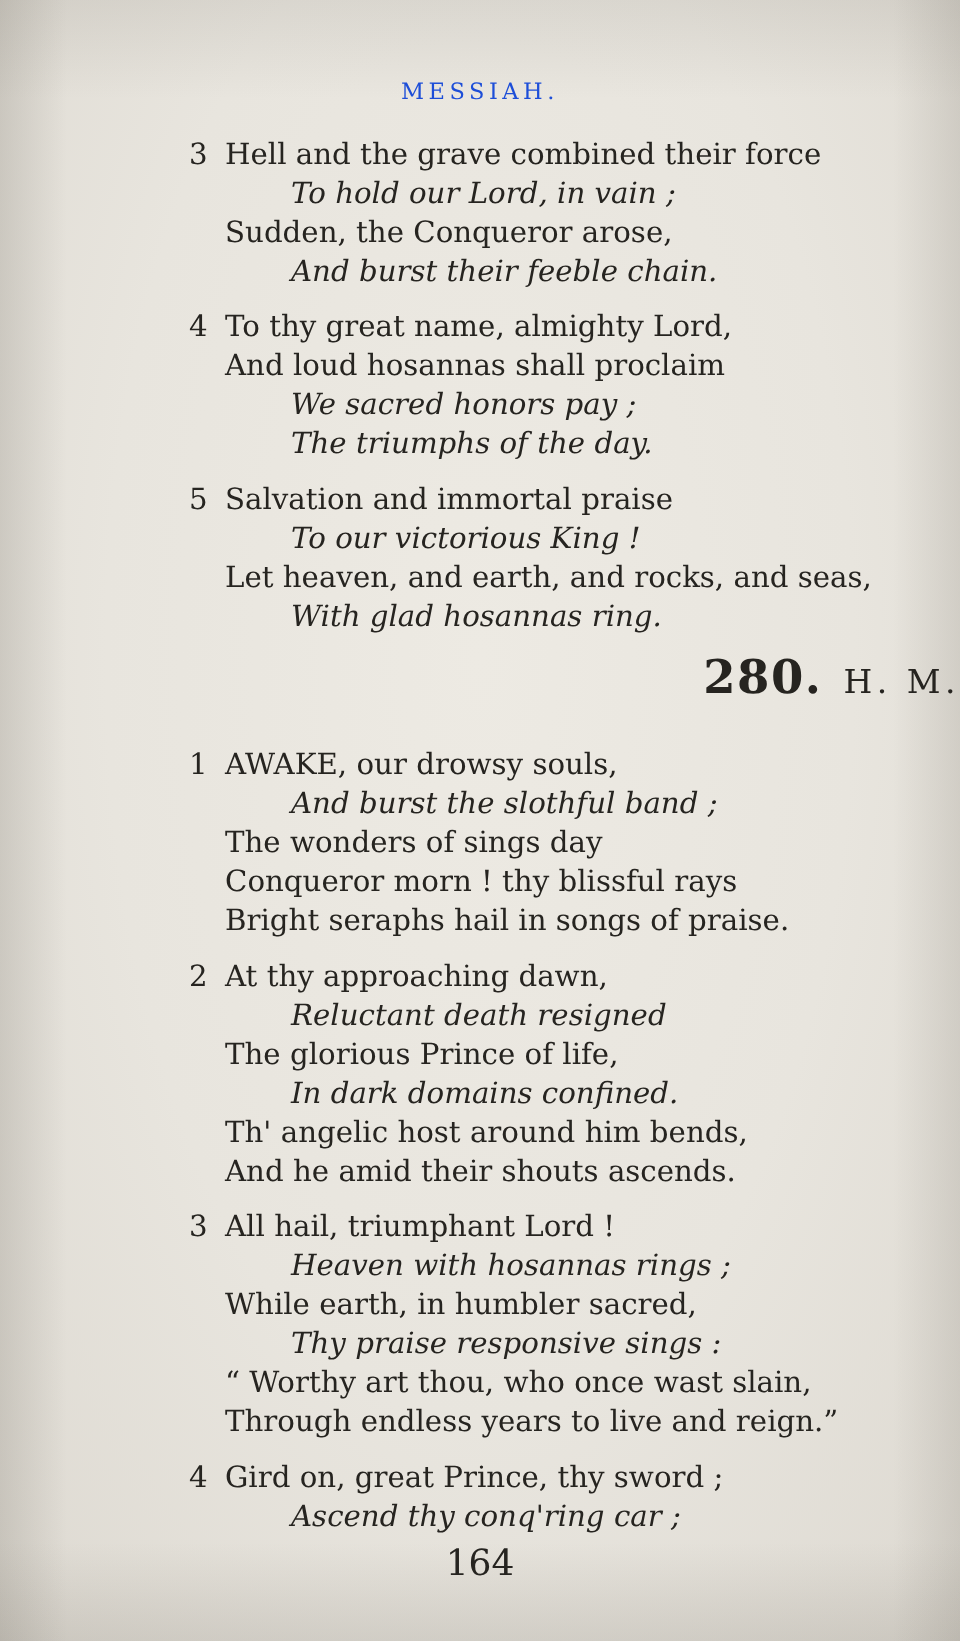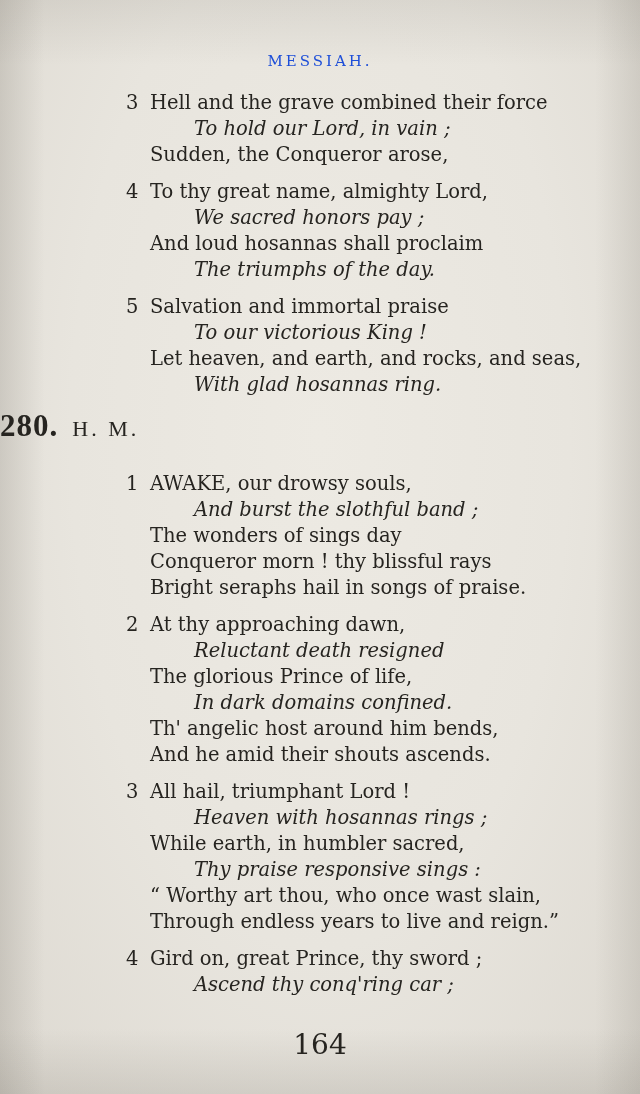--- a/index.html
+++ b/index.html
@@ -27,53 +27,53 @@
     position: relative;
     margin: 0 40px 11px 150px;
     font-size: 19.5px;
     line-height: 26px;
   }
   .verse:last-child { margin-bottom: 0; }
   .line { white-space: nowrap; }
   .line.ind { margin-left: 44px; font-style: italic; }
   .vnum { position: absolute; left: -24px; }
   .hymn-heading {
-    text-align: left;
+    text-align: right;
     margin: 8px 0 12px 0;
     line-height: 40px;
-    font-family: Liberation Serif, serif;
   }
   .hymn-number { font-size: 31px; font-weight: bold; letter-spacing: 1px; }
   .hymn-meter { font-size: 22px; letter-spacing: 3px; margin-left: 14px; }
   .page-number {
     position: absolute;
     top: 1028px;
     left: 0;
     width: 100%;
     text-align: center;
-    font-size: 28px;
+    font-size: 24px;
   }
 </style>
 </head>
 <body>
 
 <div class="running-header">MESSIAH.</div>
 
 <section class="verses">
 
   <div class="verse">
     <div class="line first"><span class="vnum">3</span><span>Hell and the grave combined their force</span></div>
     <div class="line ind">To hold our Lord, in vain ;</div>
     <div class="line">Sudden, the Conqueror arose,</div>
+    <div class="line ind">And burst their feeble chain.</div>
   </div>
 
   <div class="verse">
     <div class="line first"><span class="vnum">4</span><span>To thy great name, almighty Lord,</span></div>
+    <div class="line">And loud hosannas shall proclaim</div>
     <div class="line ind">We sacred honors pay ;</div>
-    <div class="line">And loud hosannas shall proclaim</div>
     <div class="line ind">The triumphs of the day.</div>
   </div>
 
   <div class="verse">
     <div class="line first"><span class="vnum">5</span><span>Salvation and immortal praise</span></div>
     <div class="line ind">To our victorious King !</div>
     <div class="line">Let heaven, and earth, and rocks, and seas,</div>
     <div class="line ind">With glad hosannas ring.</div>
   </div>
 

